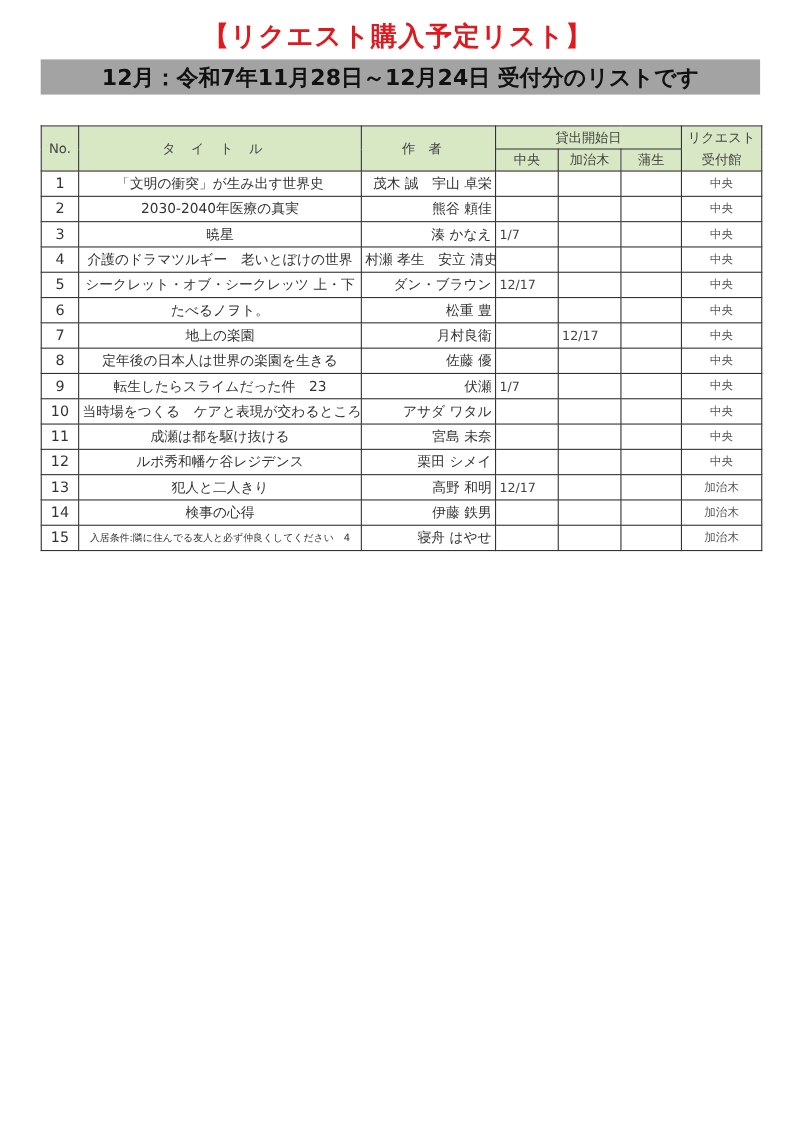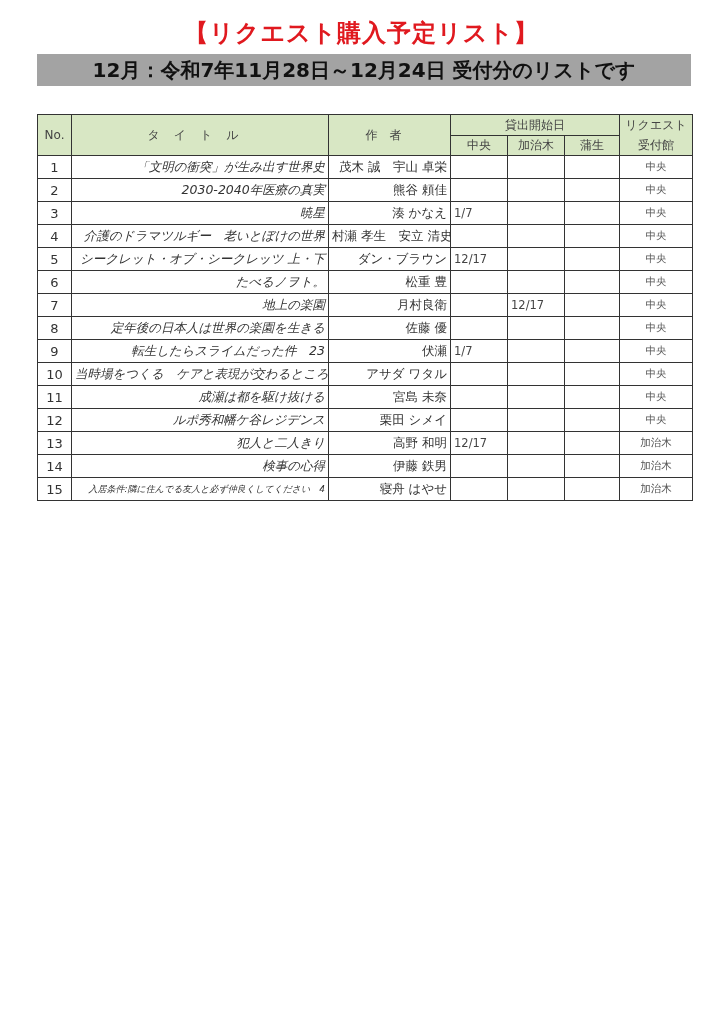--- a/index.html
+++ b/index.html
@@ -65,21 +65,21 @@
       text-align: center;
       font-size: 12px;
     }
     table.req thead tr.h1 th { height: 19px; }
     table.req thead tr.h2 th { height: 18px; }
     th.col-title-h { letter-spacing: 14px; font-weight: bold; font-size: 11px; color: #333; }
     th.col-author-h { letter-spacing: 12px; font-weight: bold; font-size: 13px; color: #333; }
     th.col-no-h { font-size: 13px; color: #444; }
     th.col-recv-h { line-height: 20px; font-size: 11.5px; }
     td.c-no { text-align: center; color: #333; font-size: 13px; }
-    td.c-title { text-align: right; color: #333; font-style: italic; }
+    td.c-title { text-align: center; color: #333; }
     td.c-title.small { font-size: 9px; }
     td.c-author { text-align: right; color: #333; }
     td.c-date { color: #444; font-size: 11.5px; }
     td.c-recv { text-align: center; color: #555; font-size: 10.5px; }
   </style>
 </head>
 <body>
 
 <div class="page-title">【リクエスト購入予定リスト】</div>
 <div class="banner">12月：令和7年11月28日～12月24日 受付分のリストです</div>

